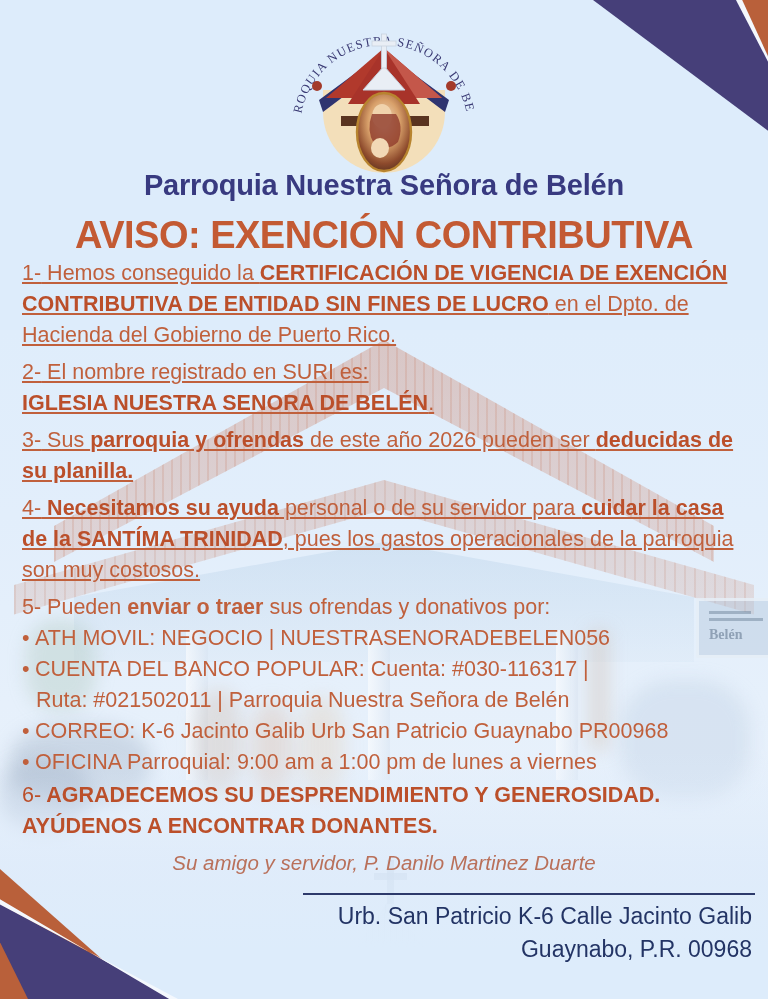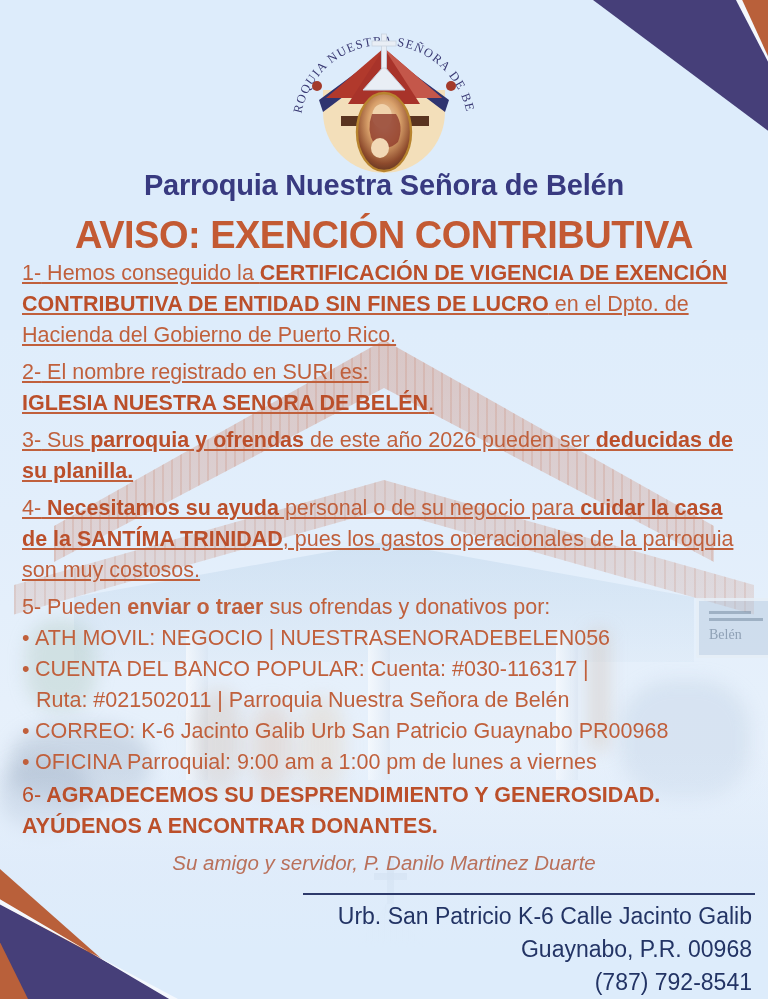--- a/index.html
+++ b/index.html
@@ -16,20 +16,21 @@
     font-family: "Liberation Sans", sans-serif;
   }
 
   
   .bg-photo {
     position: absolute;
     left: 0; top: 330px;
     width: 768px; height: 620px;
     overflow: hidden;
     opacity: 1;
+    font-weight: bold;
   }
   .bg-sky {
     position: absolute; inset: 0;
     background: linear-gradient(180deg,#dfedfb 0%, #e2eefb 30%, #e6f0fb 60%, #eaf2fc 100%);
   }
   .roof-main {
     position: absolute;
     left: 50%; top: 10px;
     width: 660px; height: 300px;
     transform: translateX(-50%);
@@ -327,21 +328,21 @@
     <div class="para">
       <span>2-</span><span> El nombre registrado en SURI es:</span><br>
       <b>IGLESIA NUESTRA SENORA DE BELÉN</b><span>.</span>
     </div>
 
     <div class="para">
       <span>3-</span><span> Sus </span><b>parroquia y ofrendas</b><span> de este año 2026 pueden ser </span><b>deducidas de su planilla.</b>
     </div>
 
     <div class="para">
-      <span>4-</span><b> Necesitamos su ayuda</b><span> personal o de su negocio para </span><b>cuidar la casa de la SANTÍMA TRINIDAD</b><span>, pues los gastos operacionales de la parroquia son muy costosos.</span>
+      <span>4-</span><b> Necesitamos su ayuda</b><span> personal o de su servidor para </span><b>cuidar la casa de la SANTÍMA TRINIDAD</b><span>, pues los gastos operacionales de la parroquia son muy costosos.</span>
     </div>
 
     <div>
       <div>
         <span>5-</span><span> Pueden </span><b>enviar o traer</b><span> sus ofrendas y donativos por:</span>
       </div>
       <ul class="bullets">
         <li><span class="dot">•</span><span>ATH MOVIL: NEGOCIO | NUESTRASENORADEBELEN056</span></li>
         <li><span class="dot">•</span><span>CUENTA DEL BANCO POPULAR: Cuenta: #030-116317 |</span></li>
         <li class="cont"><span>Ruta: #021502011 | Parroquia Nuestra Señora de Belén</span></li>
@@ -354,16 +355,15 @@
       <span class="num">6-</span><span> AGRADECEMOS SU DESPRENDIMIENTO Y GENEROSIDAD.</span><br>
       <span>AYÚDENOS A ENCONTRAR DONANTES.</span>
     </div>
   </div>
 
   <div class="signature">Su amigo y servidor, P. Danilo Martinez Duarte</div>
   <div class="divider"></div>
   <div class="address">
     <div>Urb. San Patricio K-6 Calle Jacinto Galib</div>
     <div>Guaynabo, P.R. 00968</div>
-    <div>(787) 792-8541</div>
   </div>
 
 </div>
 
 </body></html>

